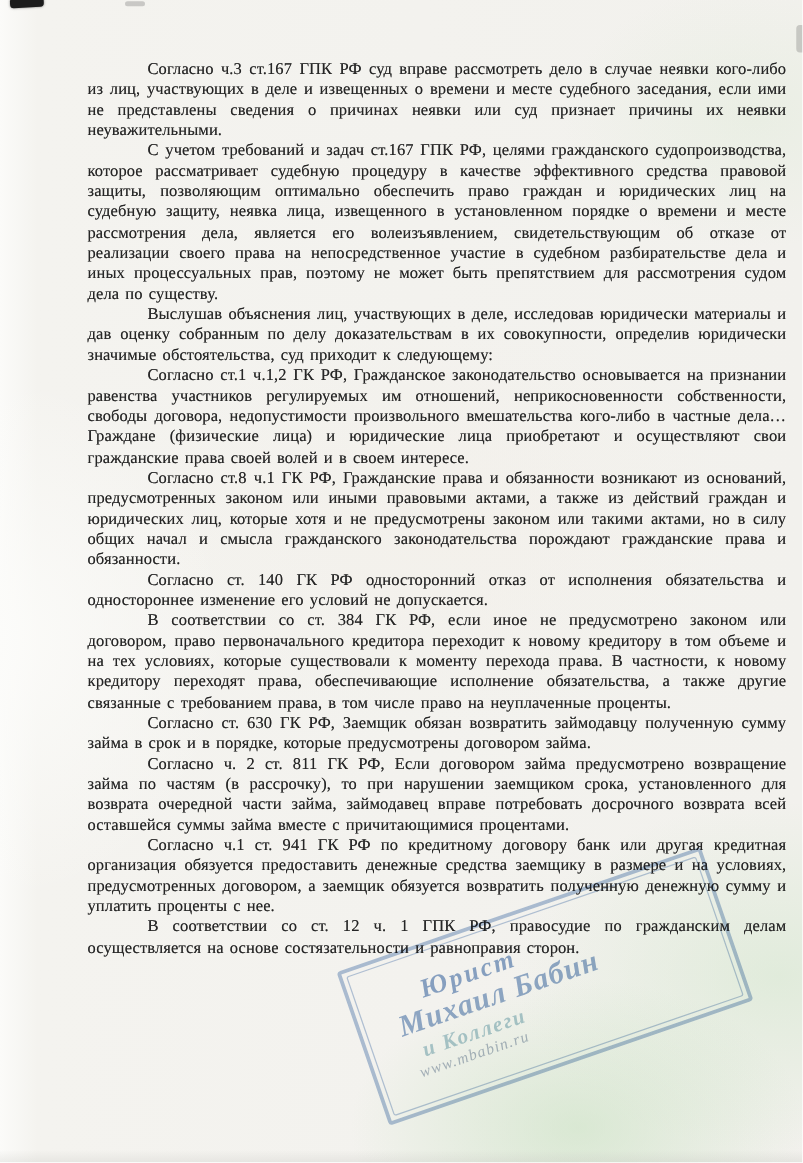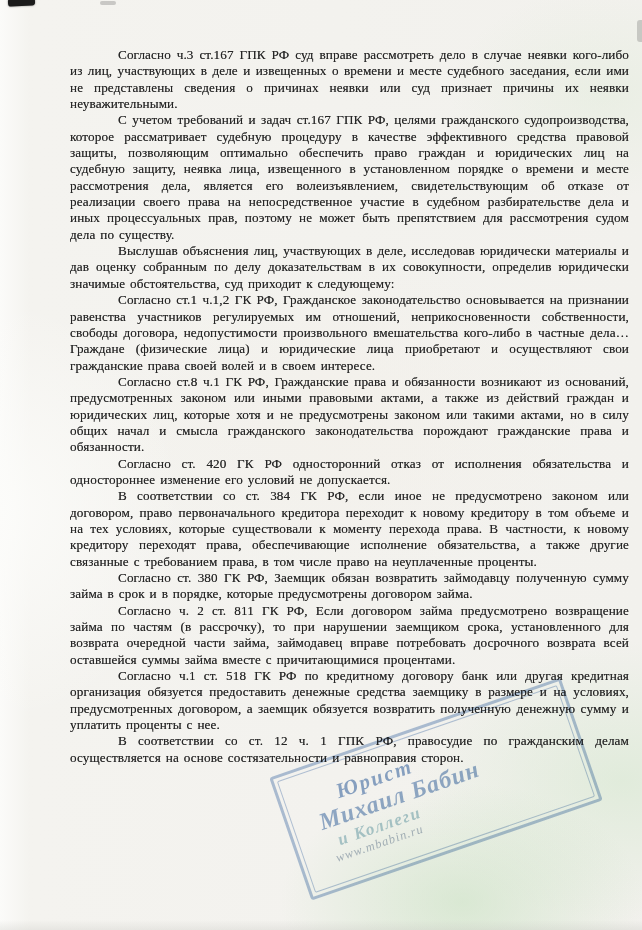--- a/index.html
+++ b/index.html
@@ -78,25 +78,25 @@
   <div class="smudge-top"></div>
   <div class="edge-mark-right"></div>
   <div class="bottom-shade"></div>
 
   <div class="text-block">
     <p>Согласно ч.3 ст.167 ГПК РФ суд вправе рассмотреть дело в случае неявки кого-либо из лиц, участвующих в деле и извещенных о времени и месте судебного заседания, если ими не представлены сведения о причинах неявки или суд признает причины их неявки неуважительными.</p>
     <p>С учетом требований и задач ст.167 ГПК РФ, целями гражданского судопроизводства, которое рассматривает судебную процедуру в качестве эффективного средства правовой защиты, позволяющим оптимально обеспечить право граждан и юридических лиц на судебную защиту, неявка лица, извещенного в установленном порядке о времени и месте рассмотрения дела, является его волеизъявлением, свидетельствующим об отказе от реализации своего права на непосредственное участие в судебном разбирательстве дела и иных процессуальных прав, поэтому не может быть препятствием для рассмотрения судом дела по существу.</p>
     <p>Выслушав объяснения лиц, участвующих в деле, исследовав юридически материалы и дав оценку собранным по делу доказательствам в их совокупности, определив юридически значимые обстоятельства, суд приходит к следующему:</p>
     <p>Согласно ст.1 ч.1,2 ГК РФ, Гражданское законодательство основывается на признании равенства участников регулируемых им отношений, неприкосновенности собственности, свободы договора, недопустимости произвольного вмешательства кого-либо в частные дела…Граждане (физические лица) и юридические лица приобретают и осуществляют свои гражданские права своей волей и в своем интересе.</p>
     <p>Согласно ст.8 ч.1 ГК РФ, Гражданские права и обязанности возникают из оснований, предусмотренных законом или иными правовыми актами, а также из действий граждан и юридических лиц, которые хотя и не предусмотрены законом или такими актами, но в силу общих начал и смысла гражданского законодательства порождают гражданские права и обязанности.</p>
-    <p>Согласно ст. 420 ГК РФ односторонний отказ от исполнения обязательства и одностороннее изменение его условий не допускается.</p>
+    <p>Согласно ст. 140 ГК РФ односторонний отказ от исполнения обязательства и одностороннее изменение его условий не допускается.</p>
     <p>В соответствии со ст. 384 ГК РФ, если иное не предусмотрено законом или договором, право первоначального кредитора переходит к новому кредитору в том объеме и на тех условиях, которые существовали к моменту перехода права. В частности, к новому кредитору переходят права, обеспечивающие исполнение обязательства, а также другие связанные с требованием права, в том числе право на неуплаченные проценты.</p>
-    <p>Согласно ст. 380 ГК РФ, Заемщик обязан возвратить займодавцу полученную сумму займа в срок и в порядке, которые предусмотрены договором займа.</p>
+    <p>Согласно ст. 630 ГК РФ, Заемщик обязан возвратить займодавцу полученную сумму займа в срок и в порядке, которые предусмотрены договором займа.</p>
     <p>Согласно ч. 2 ст. 811 ГК РФ, Если договором займа предусмотрено возвращение займа по частям (в рассрочку), то при нарушении заемщиком срока, установленного для возврата очередной части займа, займодавец вправе потребовать досрочного возврата всей оставшейся суммы займа вместе с причитающимися процентами.</p>
-    <p>Согласно ч.1 ст. 518 ГК РФ по кредитному договору банк или другая кредитная организация обязуется предоставить денежные средства заемщику в размере и на условиях, предусмотренных договором, а заемщик обязуется возвратить полученную денежную сумму и уплатить проценты с нее.</p>
+    <p>Согласно ч.1 ст. 941 ГК РФ по кредитному договору банк или другая кредитная организация обязуется предоставить денежные средства заемщику в размере и на условиях, предусмотренных договором, а заемщик обязуется возвратить полученную денежную сумму и уплатить проценты с нее.</p>
     <p>В соответствии со ст. 12 ч. 1 ГПК РФ, правосудие по гражданским делам осуществляется на основе состязательности и равноправия сторон.</p>
   </div>
 
   <div class="stamp">
     <div class="stamp-inner">
       <div class="stamp-line1">Юрист</div>
       <div class="stamp-line2">Михаил Бабин</div>
       <div class="stamp-line3">и Коллеги</div>
       <div class="stamp-url">www.mbabin.ru</div>
     </div>

